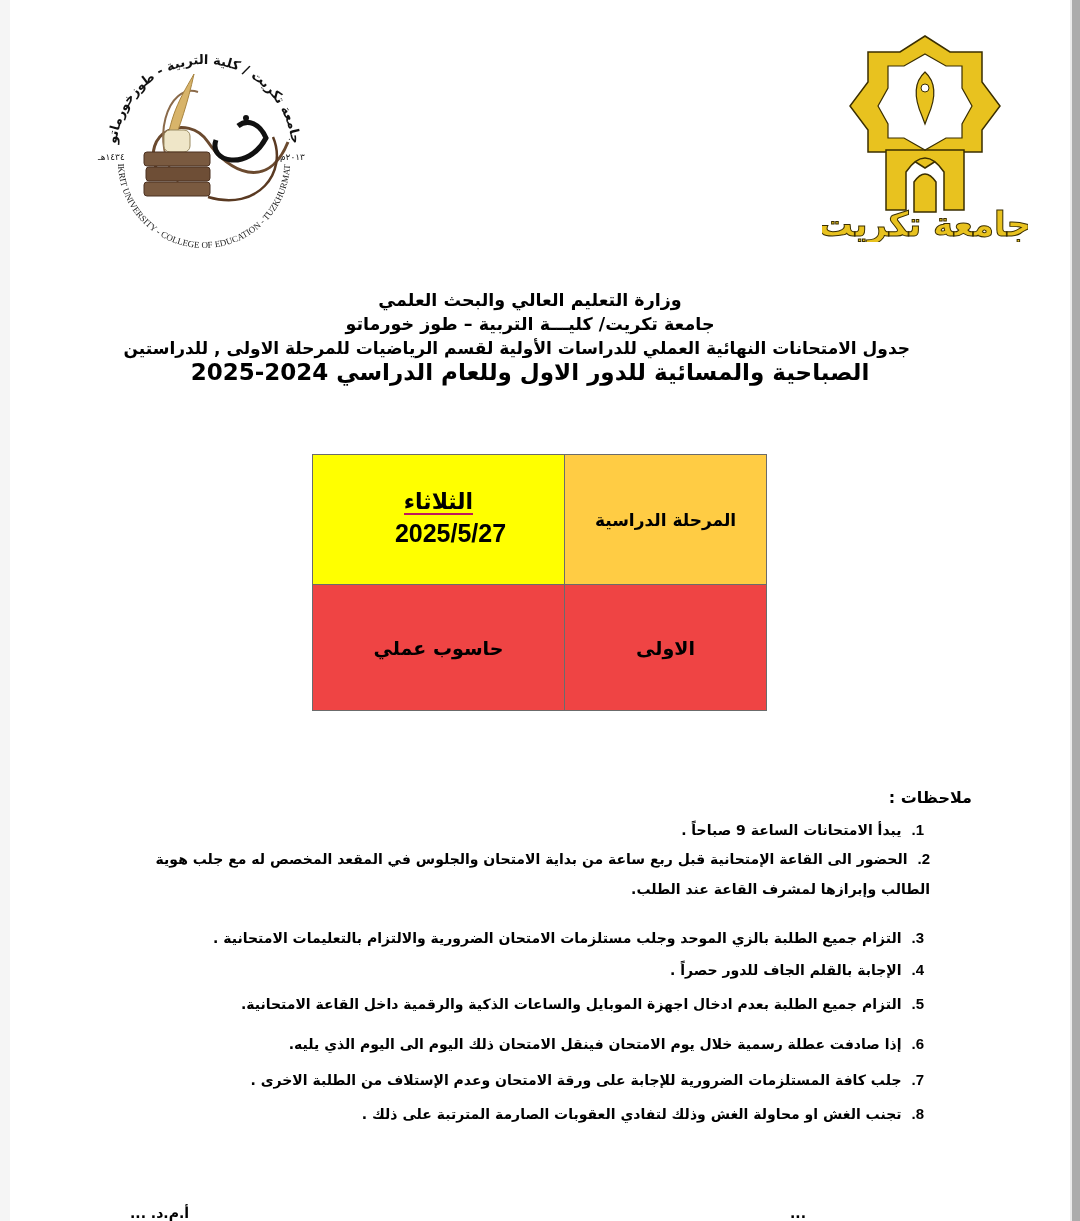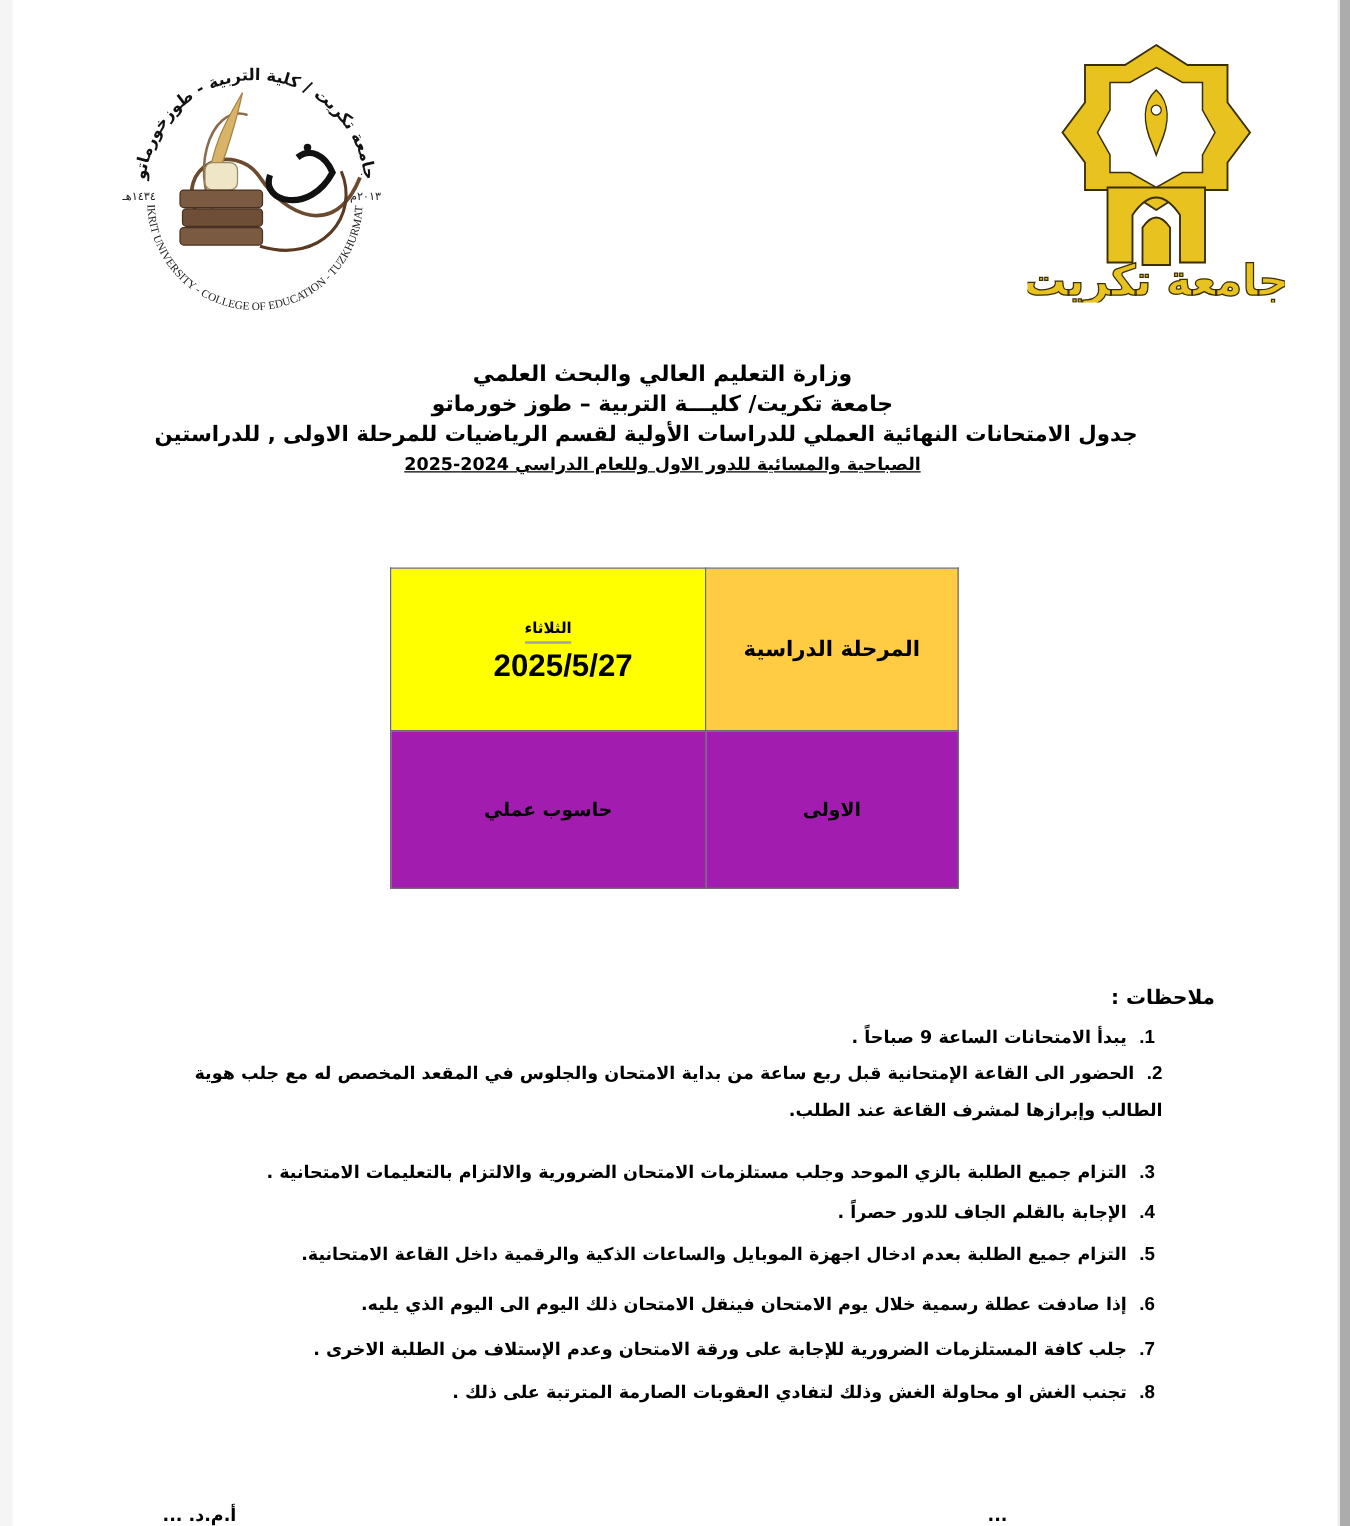--- a/index.html
+++ b/index.html
@@ -15,29 +15,29 @@
 
   
   .logo-left { position: absolute; left: 88px; top: 22px; width: 232px; height: 232px; }
   .logo-right { position: absolute; left: 822px; top: 32px; width: 206px; height: 210px; }
 
   
   .heading { position: absolute; left: 150px; top: 288px; width: 760px; text-align: center; direction: rtl;
     font-weight: bold; font-size: 17.5px; line-height: 24px; }
   .heading div { white-space: nowrap; }
   .heading .l3 { font-size: 17px; }
-  .heading .year { font-size: 14px; text-decoration: underline; }
+  .heading .year { font-size: 23px; }
 
   
   .sched { position: absolute; left: 312px; top: 454px; border-collapse: collapse; direction: rtl; }
   .sched td { border: 1.5px solid #6b6b6b; text-align: center; vertical-align: middle; font-weight: bold; padding: 0; }
   .sched .hdr-stage { width: 201px; height: 129px; background: #ffcc44; font-size: 17px; }
   .sched .hdr-date { width: 251px; height: 129px; background: #ffff00; }
-  .sched .cell { height: 125px; background: #a21caf; font-size: 15px; }
-  .day { display: inline-block; font-size: 12px; border-bottom: 2px solid #a3a3a3; line-height: 22px; padding-bottom: 0; }
+  .sched .cell { height: 125px; background: #ef4444; font-size: 19px; }
+  .day { display: inline-block; font-size: 22px; border-bottom: 2px solid #be185d; line-height: 22px; padding-bottom: 0; }
   .date { font-family: "Liberation Sans", sans-serif; font-size: 25px; font-weight: bold; margin-top: 4px; padding-left: 24px; }
 
   
   .notes { position: absolute; right: 110px; top: 788px; width: 860px; direction: rtl; font-weight: bold; font-size: 14px; }
   .notes-title { position: absolute; right: -2px; top: 0; font-size: 16px; white-space: nowrap; }
   .note { position: absolute; right: 46px; white-space: nowrap; line-height: 20px; }
   .note .num { font-family: "Liberation Sans", sans-serif; font-size: 15px; display: inline-block; margin-left: 10px; }
   .note-wrap { white-space: normal; width: 790px; line-height: 30px; }
 
   .footer { position: absolute; top: 1205px; direction: rtl; font-weight: bold; font-size: 14px; white-space: nowrap; }

